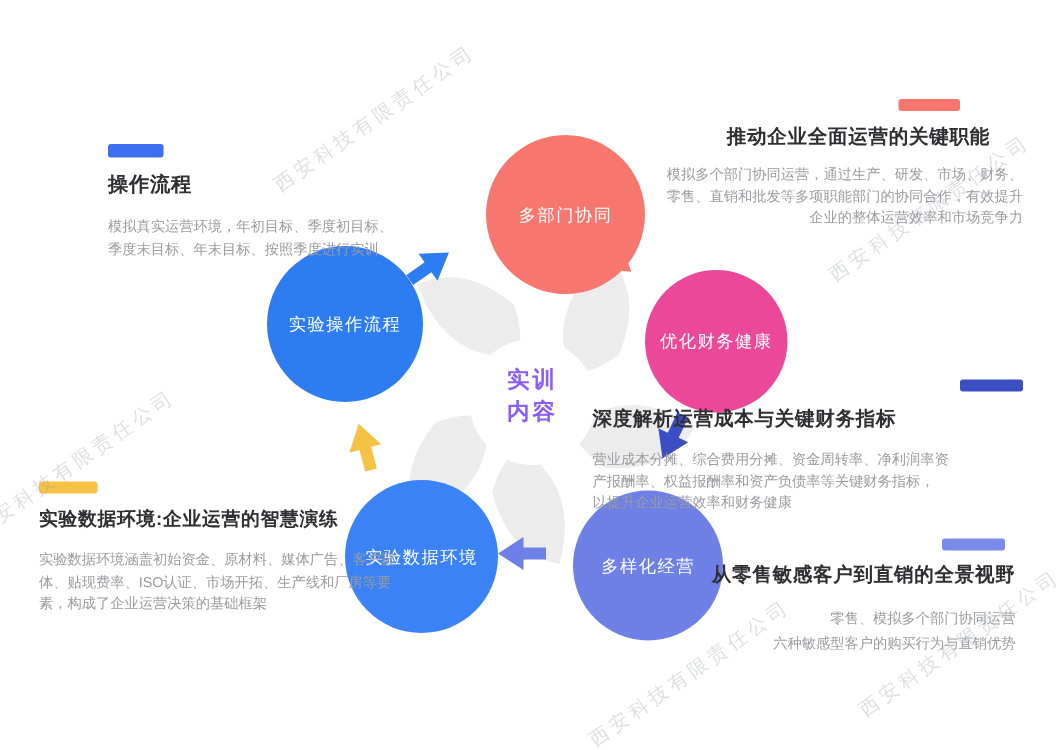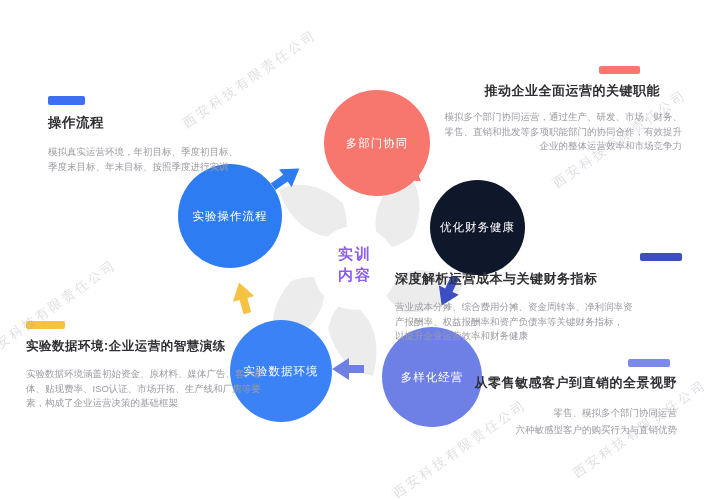--- a/index.html
+++ b/index.html
@@ -34,21 +34,21 @@
   .a1{left:270px;top:163px;transform:rotate(-35deg);}
   .a2{left:392px;top:158px;transform:rotate(38deg);}
   .a3{left:431px;top:278px;transform:rotate(115deg);}
   .a4{left:330px;top:355px;transform:rotate(180deg);}
   .a5{left:226px;top:283px;transform:rotate(-105deg);}
   
   .blk{position:absolute;z-index:5;}
   .blk .bar{height:8px;border-radius:2px;}
   .blk .title{font-size:13px;font-weight:700;color:#2f2f33;letter-spacing:.5px;}
   .blk .line{font-size:9.5px;color:#9b9ba1;line-height:14.5px;white-space:nowrap;}
-  .blk-lt{left:48px;top:96px;text-align:left;}
+  .blk-lt{left:72px;top:96px;text-align:left;}
   .blk-lt .bar{width:37px;height:9px;margin-bottom:9px;}
   .blk-lt .title{margin-bottom:13px;font-size:13.5px;}
   .blk-rt{top:66px;right:25px;width:290px;text-align:right;}
   .blk-rt .bar{width:41px;margin-left:auto;margin-right:42px;margin-bottom:8px;}
   .blk-rt .title{margin-right:22px;margin-bottom:10px;}
   .blk-rm{top:253px;right:22px;width:290px;text-align:left;}
   .blk-rm .bar{width:42px;margin-left:auto;margin-right:3px;margin-bottom:9px;}
   .blk-rm .title{margin-bottom:12px;}
   .blk-rb{top:359px;right:30px;width:290px;text-align:right;}
   .blk-rb .bar{width:42px;margin-left:auto;margin-right:7px;margin-bottom:7px;}
@@ -86,21 +86,21 @@
 
   <div class="wm" style="left:170px;top:70px;">西安科技有限责任公司</div>
   <div class="wm" style="left:540px;top:130px;">西安科技有限责任公司</div>
   <div class="wm" style="left:-30px;top:300px;">西安科技有限责任公司</div>
   <div class="wm" style="left:380px;top:440px;">西安科技有限责任公司</div>
   <div class="wm" style="left:560px;top:420px;">西安科技有限责任公司</div>
 
   <div class="circle c-top" style="background-color: rgb(247, 118, 110);">
       <span>多部门协同</span>
     </div>
-  <div class="circle c-rupper" style="background-color: #0f172a;">
+  <div class="circle c-rupper" style="background-color: #ec4899;">
       <span>优化财务健康</span>
     </div>
   <div class="circle c-rlower" style="background-color: rgb(110, 128, 230);">
       <span>多样化经营</span>
     </div>
   <div class="circle c-bottom" style="background-color: #3b82f6;">
       <span>实验数据环境</span>
     </div>
   <div class="circle c-left" style="background-color: rgb(46, 124, 242);">
       <span>实验操作流程</span>

